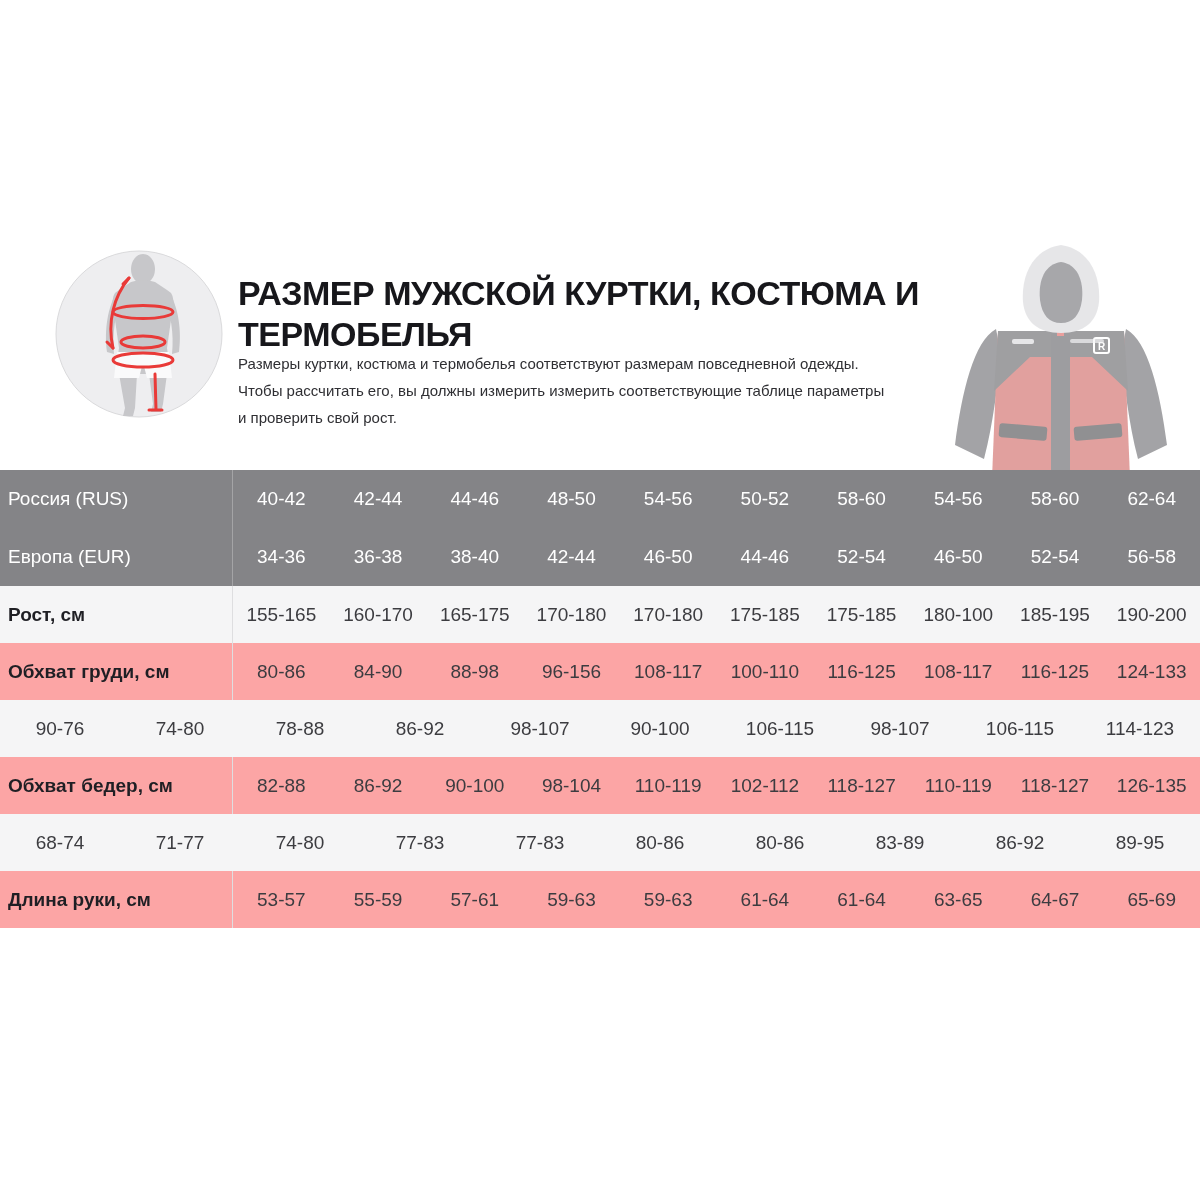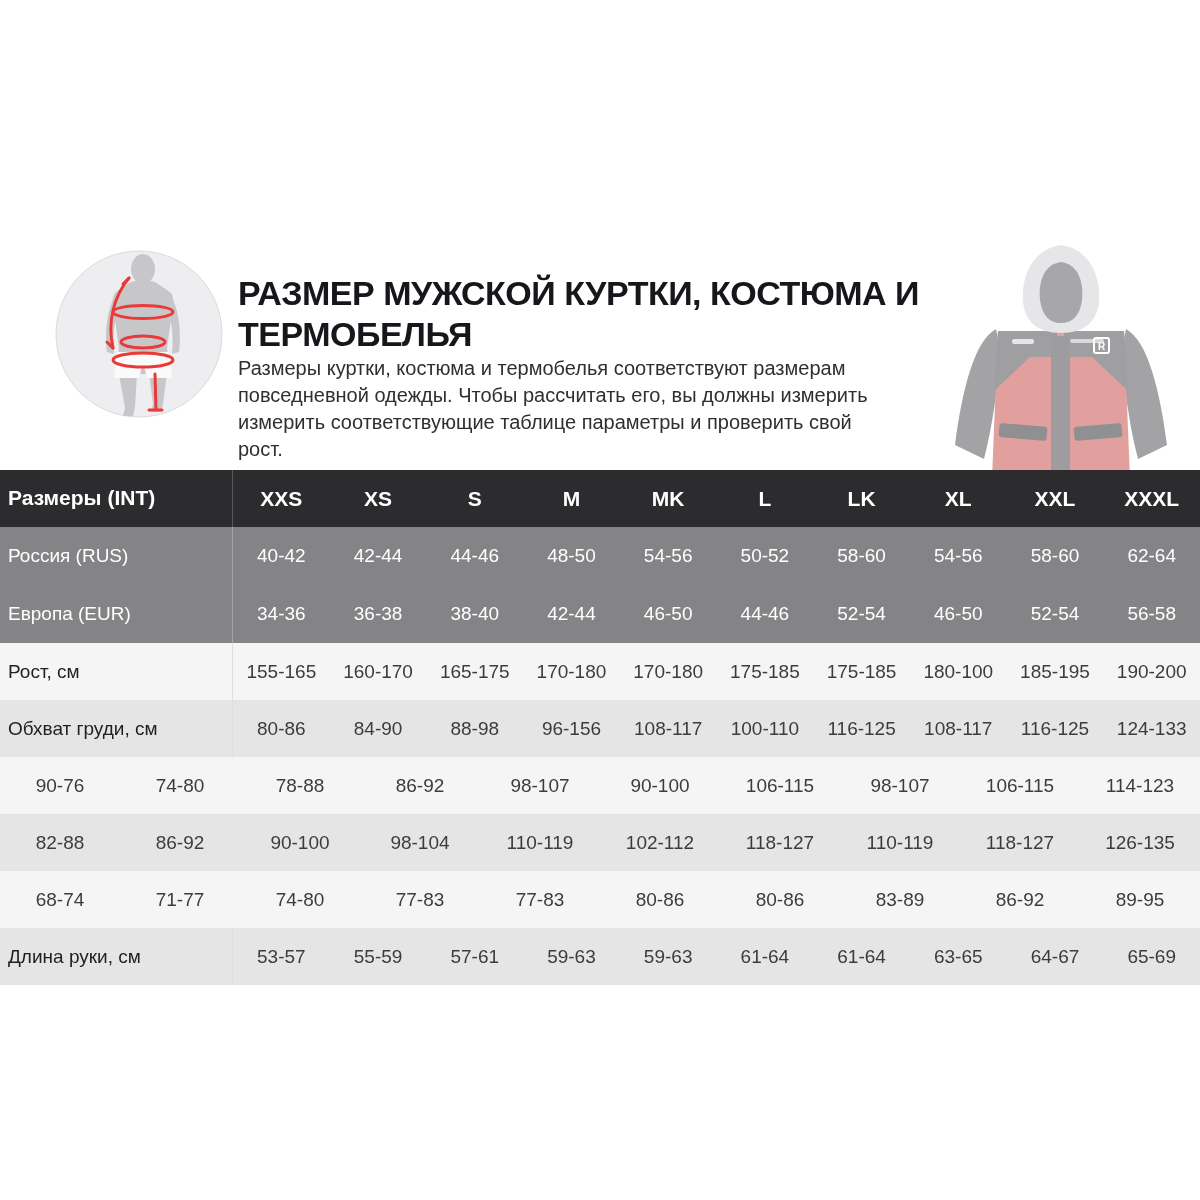--- a/index.html
+++ b/index.html
@@ -10,41 +10,41 @@
   }
   .hero{position:absolute;left:0;top:0;width:1200px;height:470px;margin-top:8px;}
   .circle-illust{position:absolute;left:55px;top:240px;width:168px;height:172px;}
   .page-title{
     position:absolute;left:238px;top:242px;width:700px;
     font-size:34px;line-height:41px;font-weight:700;color:#17171b;
     letter-spacing:-0.5px;text-transform:uppercase;
   }
   .page-desc{
     position:absolute;left:238px;top:327px;width:648px;
-    font-size:20px;line-height:27px;color:#2f2f33;
+    font-size:15px;line-height:27px;color:#2f2f33;
   }
   .jacket-illust{position:absolute;left:942px;top:231px;width:238px;height:239px;opacity:0.5;}
 
   .size-table{position:absolute;left:0;top:470px;width:1200px;font-size:19px;}
   .row{display:flex;width:1200px;box-sizing:border-box;}
   .label-cell{
     width:233px;min-width:233px;box-sizing:border-box;padding-left:8px;padding-right:28px;
     display:flex;align-items:center;line-height:1.25;
   }
   .val-cell{flex:1;display:flex;align-items:center;justify-content:center;white-space:nowrap;}
 
   .header-row{height:57px;background:#2c2c2e;color:#ffffff;font-weight:700;font-size:21px;}
   .header-row .label-cell{border-right:1px solid #59595c;font-size:21px;}
 
   .region-row{height:58px;background:#848487;color:#ffffff;}
   .region-row .label-cell{border-right:1px solid #a4a4a6;}
 
-  .measure-row{height:57px;background:#e5e5e5;color:#3c3c40;}
+  .measure-row{height:57px;background:#fca5a5;color:#3c3c40;}
   .measure-row.alt{background:#f5f5f6;}
-  .measure-row .label-cell{font-weight:400;color:#1f1f24;border-right:1px solid #dedee0;}
+  .measure-row .label-cell{font-weight:700;color:#1f1f24;border-right:1px solid #dedee0;}
 </style>
 </head>
 <body>
 
 <div class="hero">
 
   <div class="circle-illust">
     <svg width="168" height="172" viewBox="0 0 168 172" xmlns="http://www.w3.org/2000/svg">
       <circle cx="84" cy="86" r="83" fill="#eeeef0" stroke="#dadadc" stroke-width="1"></circle>
       <g fill="#c7c7ca">
@@ -94,33 +94,20 @@
         <rect x="152" y="99" width="15" height="15" rx="2" fill="none" stroke="#ffffff" stroke-width="2"></rect>
         <text x="159.5" y="111" text-anchor="middle" font-family="Liberation Sans, sans-serif" font-size="10" font-weight="bold" fill="#ffffff">R</text>
       </g>
       <rect x="70" y="100" width="22" height="5" rx="2" fill="#e9e9ec" opacity="0.85"></rect>
       <rect x="128" y="100" width="34" height="4" rx="2" fill="#e9e9ec" opacity="0.7"></rect>
     </svg>
   </div>
 </div>
 
 <div class="size-table">
-  <div class="row header-row">
-    <div class="label-cell">Размеры (INT)</div>
-  <div class="val-cell">XXS</div>
-      <div class="val-cell">XS</div>
-      <div class="val-cell">S</div>
-      <div class="val-cell">M</div>
-      <div class="val-cell">MK</div>
-      <div class="val-cell">L</div>
-      <div class="val-cell">LK</div>
-      <div class="val-cell">XL</div>
-      <div class="val-cell">XXL</div>
-      <div class="val-cell">XXXL</div>
-    </div>
   <div>
       <div class="row region-row">
         <div class="label-cell">Россия (RUS)</div>
         <div class="val-cell">40-42</div>
         <div class="val-cell">42-44</div>
         <div class="val-cell">44-46</div>
         <div class="val-cell">48-50</div>
         <div class="val-cell">54-56</div>
         <div class="val-cell">50-52</div>
         <div class="val-cell">58-60</div>
@@ -175,20 +162,21 @@
         <div class="val-cell">78-88</div>
         <div class="val-cell">86-92</div>
         <div class="val-cell">98-107</div>
         <div class="val-cell">90-100</div>
         <div class="val-cell">106-115</div>
         <div class="val-cell">98-107</div>
         <div class="val-cell">106-115</div>
         <div class="val-cell">114-123</div>
       </div>
       <div class="row measure-row">
+        <div class="label-cell">Обхват бедер, см</div>
         <div class="val-cell">82-88</div>
         <div class="val-cell">86-92</div>
         <div class="val-cell">90-100</div>
         <div class="val-cell">98-104</div>
         <div class="val-cell">110-119</div>
         <div class="val-cell">102-112</div>
         <div class="val-cell">118-127</div>
         <div class="val-cell">110-119</div>
         <div class="val-cell">118-127</div>
         <div class="val-cell">126-135</div>

